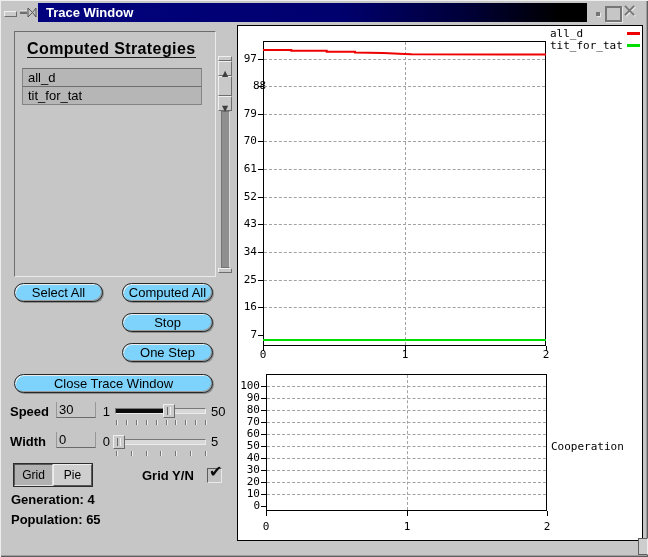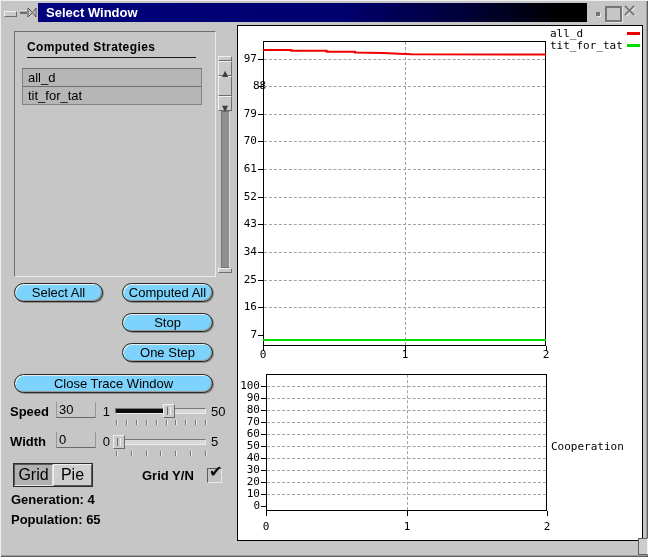--- a/index.html
+++ b/index.html
@@ -10,21 +10,21 @@
   
   .titlebar{left:38px;top:3px;width:549px;height:19px;box-sizing:border-box;
             background:linear-gradient(90deg,#02027f 0%,#00006e 55%,#000038 78%,#000000 95%);
             color:#fff;font-weight:bold;font-size:13px;line-height:19px;padding-left:8px;}
   .tb-dash{width:11px;height:4px;background:#cacaca;border:1px solid;border-color:#f0f0f0 #6d6d6d #6d6d6d #f0f0f0;}
   .dotbtn{width:4px;height:4px;background:#757575;box-shadow:1px 1px 0 #e8e8e8;}
   .maxbtn{width:13px;height:12px;border:2px solid #757575;box-shadow:1px 1px 0 #e8e8e8;}
   .xbtn{font-size:18px;line-height:18px;color:#757575;font-weight:bold;font-family:"DejaVu Sans",sans-serif;text-shadow:1px 1px 0 #e8e8e8;}
   
   .panel{border:1px solid;border-color:#6e6e6e #ebebeb #ebebeb #6e6e6e;}
-  .phead{position:absolute;left:12px;top:8px;font-weight:bold;font-size:12px;letter-spacing:.4px;}
+  .phead{position:absolute;left:12px;top:8px;font-weight:bold;font-size:16px;letter-spacing:.4px;}
   .punder{position:absolute;left:12px;top:25px;width:169px;height:1px;background:#1a1a1a;}
   .item{height:17px;line-height:17px;padding-left:5px;font-size:13px;background:#b6b6b6;
         border:1px solid #848484;border-top-color:#6f6f6f;margin-top:-1px;}
   
   .raised{background:#c9c9c9;border:1px solid;border-color:#f0f0f0 #6d6d6d #6d6d6d #f0f0f0;box-sizing:border-box;}
   .sb-cap{height:5px;width:14px;}
   .sb-btn{height:15px;width:14px;text-align:center;}
   .arrow{font-size:8px;line-height:13px;color:#3f3f3f;font-family:"DejaVu Sans",sans-serif;}
   .sb-thumb{height:20px;width:14px;}
   .sb-trough{width:9px;height:157px;margin:0 auto;background:#8f8f8f;border:1px solid #757575;border-right-color:#dcdcdc;box-sizing:border-box;}
@@ -37,21 +37,21 @@
   .rlabel{font-size:13px;}
   .valfield{background:transparent;border:1px solid #979797;border-top:none;border-bottom-color:#6a6a6a;
             font:13px "Liberation Sans",sans-serif;height:16px;padding:0 0 0 2px;box-sizing:border-box;}
   .track{height:6px;background:#d8d8d8;border:1px solid;border-color:#787878 #ececec #ececec #787878;box-sizing:border-box;}
   .fill{height:100%;background:#0b0b0b;}
   .thumb{width:12px;height:14px;background:#cacaca;border:1px solid;border-color:#efefef #6a6a6a #6a6a6a #efefef;box-sizing:border-box;}
   .thumb i{display:block;width:2px;height:8px;margin:2px auto 0;border-left:1px solid #6a6a6a;border-right:1px solid #efefef;}
   .tick{width:2px;height:5px;border-left:1px solid #757575;border-right:1px solid #eeeeee;box-sizing:border-box;}
   
   .seg{display:flex;border:1px solid #2c2c2c;}
-  .seg-btn{width:39px;height:22px;font-size:16px;display:flex;align-items:center;justify-content:center;box-sizing:border-box;}
+  .seg-btn{width:39px;height:22px;font-size:12px;display:flex;align-items:center;justify-content:center;box-sizing:border-box;}
   .sunken{background:#b1b1b1;border:1px solid;border-color:#585858 #e4e4e4 #e4e4e4 #585858;}
   .raised2{background:#cfcfcf;border:1px solid;border-color:#eeeeee #585858 #585858 #eeeeee;}
   .checkbox{width:13px;height:13px;background:#c3c3c3;border:1px solid;border-color:#5c5c5c #eaeaea #eaeaea #5c5c5c;}
   .check{position:absolute;left:1px;top:-7px;font-size:16px;font-weight:bold;color:#0c0c0c;font-family:"DejaVu Sans",sans-serif;}
   .grip{width:8px;height:15px;background:#cdcdcd;border:1px solid #5f5f5f;border-right-color:#eeeeee;}
   
   #canvas{background:#ffffff;border:1px solid #000;}
   .frame{position:absolute;border:1px solid #000;box-sizing:border-box;}
   .tickmark{position:absolute;background:#000;}
   .hgrid{position:absolute;height:0;border-top:1px dashed #a2a2a2;}
@@ -65,21 +65,21 @@
 <div class="win" id="win">
 
   <div class="abs tb-dash" style="left:4px;top:11px"></div>
   <svg class="abs" style="left:20px;top:7px" width="17" height="11">
     <line x1="0" y1="5.5" x2="7" y2="5.5" stroke="#6d6d6d" stroke-width="3"></line>
     <line x1="0" y1="4" x2="7" y2="4" stroke="#f0f0f0" stroke-width="1"></line>
     <polygon points="8,1 8,10 12.5,5.5" fill="#c6c6c6" stroke="#555555"></polygon>
     <polygon points="16,1 16,10 12.5,5.5" fill="#c6c6c6" stroke="#555555"></polygon>
   </svg>
   <div class="abs titlebar">
-    <span>Select Window</span>
+    <span>Trace Window</span>
   </div>
   <div class="abs dotbtn" style="left:596px;top:12px"></div>
   <div class="abs maxbtn" style="left:605px;top:6px"></div>
   <div class="abs xbtn" style="left:622px;top:2px">✕</div>
 
   <div class="abs panel" style="left:14px;top:31px;width:200px;height:244px">
     <div class="phead">Computed Strategies</div>
     <div class="punder"></div>
     <div id="strategy-list" class="abs" style="left:7px;top:37px;width:180px">
         <div class="item">all_d</div>

